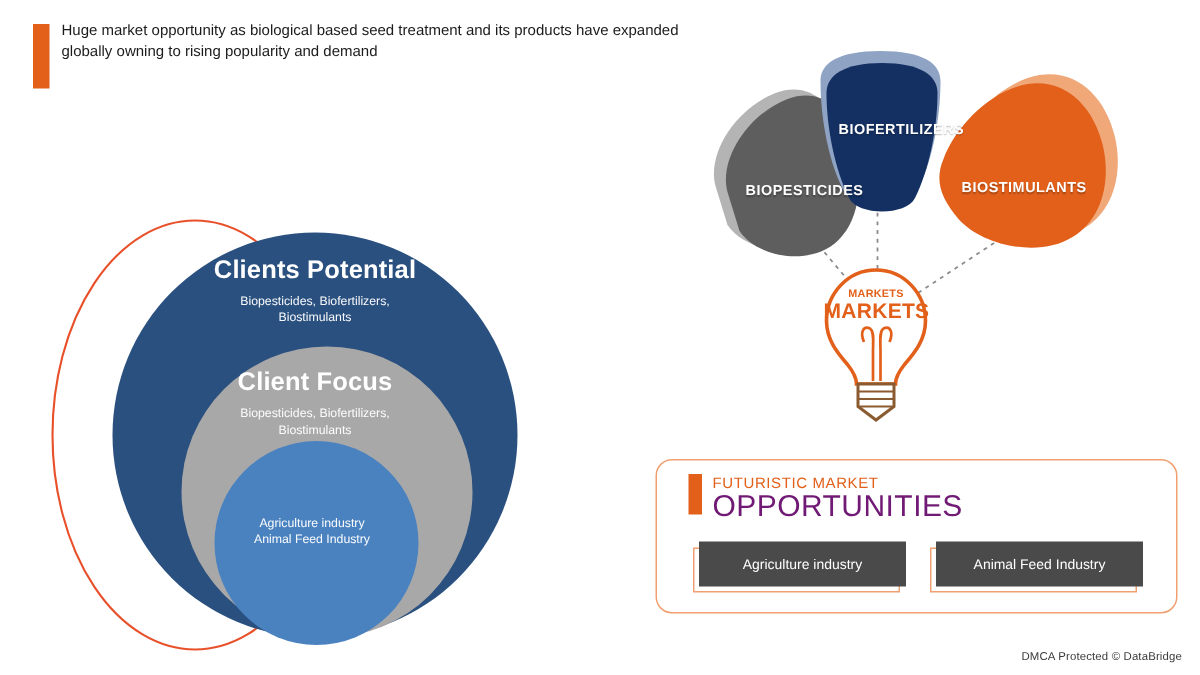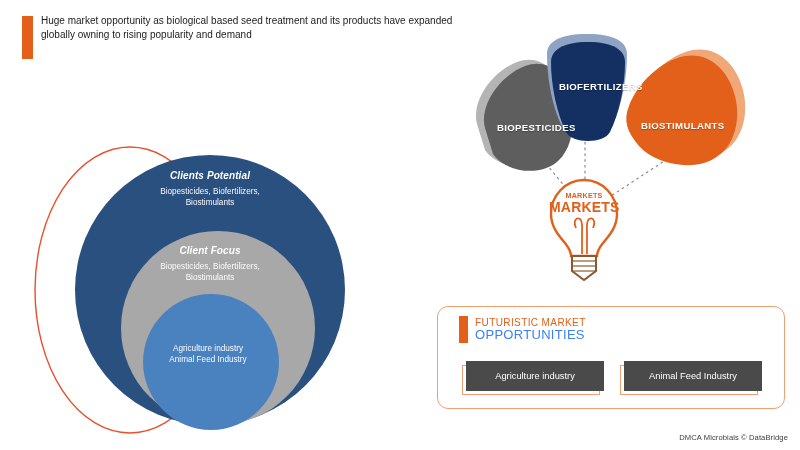--- a/index.html
+++ b/index.html
@@ -27,21 +27,21 @@
     font-size: 10px; color: #1b1b1b; line-height: 1.36;
   }
 
   
   #venn { position: absolute; left: 30px; top: 140px; width: 330px; height: 300px; }
   #venn svg { position: absolute; left: 0; top: 0; }
   .venn-label {
     position: absolute; text-align: center; color: #ffffff;
     left: 0; right: 0;
   }
-  .venn-title { font-size: 10px; font-weight: bold; letter-spacing: .1px; font-style: italic; }
+  .venn-title { font-size: 17px; font-weight: bold; letter-spacing: .1px; }
   .venn-sub { font-size: 8.2px; line-height: 1.38; margin-top: 5px; opacity: .97; }
 
   #lbl-potential { top: 30px; left: 45px; width: 270px; }
   #lbl-focus { top: 105px; left: 60px; width: 240px; }
   #lbl-hot { top: 198px; left: 78px; width: 200px; }
 
   
   #shapes { position: absolute; left: 455px; top: 28px; width: 340px; height: 260px; }
   #shapes svg { position: absolute; left: 0; top: 0; }
   .blob-label {
@@ -66,21 +66,21 @@
   }
   #panel-accent {
     position: absolute; left: 21px; top: 9px; width: 9px; height: 27px;
     background: #e2601a;
   }
   #panel-heading { position: absolute; left: 37px; top: 10px; }
   #panel-h1 {
     font-size: 10px; font-weight: normal; color: #e2601a; letter-spacing: .4px;
   }
   #panel-h2 {
-    font-size: 13px; color: #3b82f6; letter-spacing: .3px; margin-top: -1px;
+    font-size: 20px; color: #701a75; letter-spacing: .3px; margin-top: -1px;
   }
   #chips {
     position: absolute; left: 24px; top: 54px; width: 300px;
     display: flex; gap: 16px;
   }
   .chip-wrap { position: relative; width: 142px; height: 34px; }
   .chip-shadow {
     position: absolute; left: 0; top: 4px; width: 138px; height: 30px;
     border: 1.2px solid #f0a070; background: #fff;
   }
@@ -202,15 +202,15 @@
         <div class="chip-shadow"></div>
         <div class="chip">Agriculture industry</div>
       </div>
       <div class="chip-wrap">
         <div class="chip-shadow"></div>
         <div class="chip">Animal Feed Industry</div>
       </div>
     </div>
   </div>
 
-  <div id="footer">DMCA Microbials © DataBridge</div>
+  <div id="footer">DMCA Protected © DataBridge</div>
 
 </div>
 
 </body></html>

